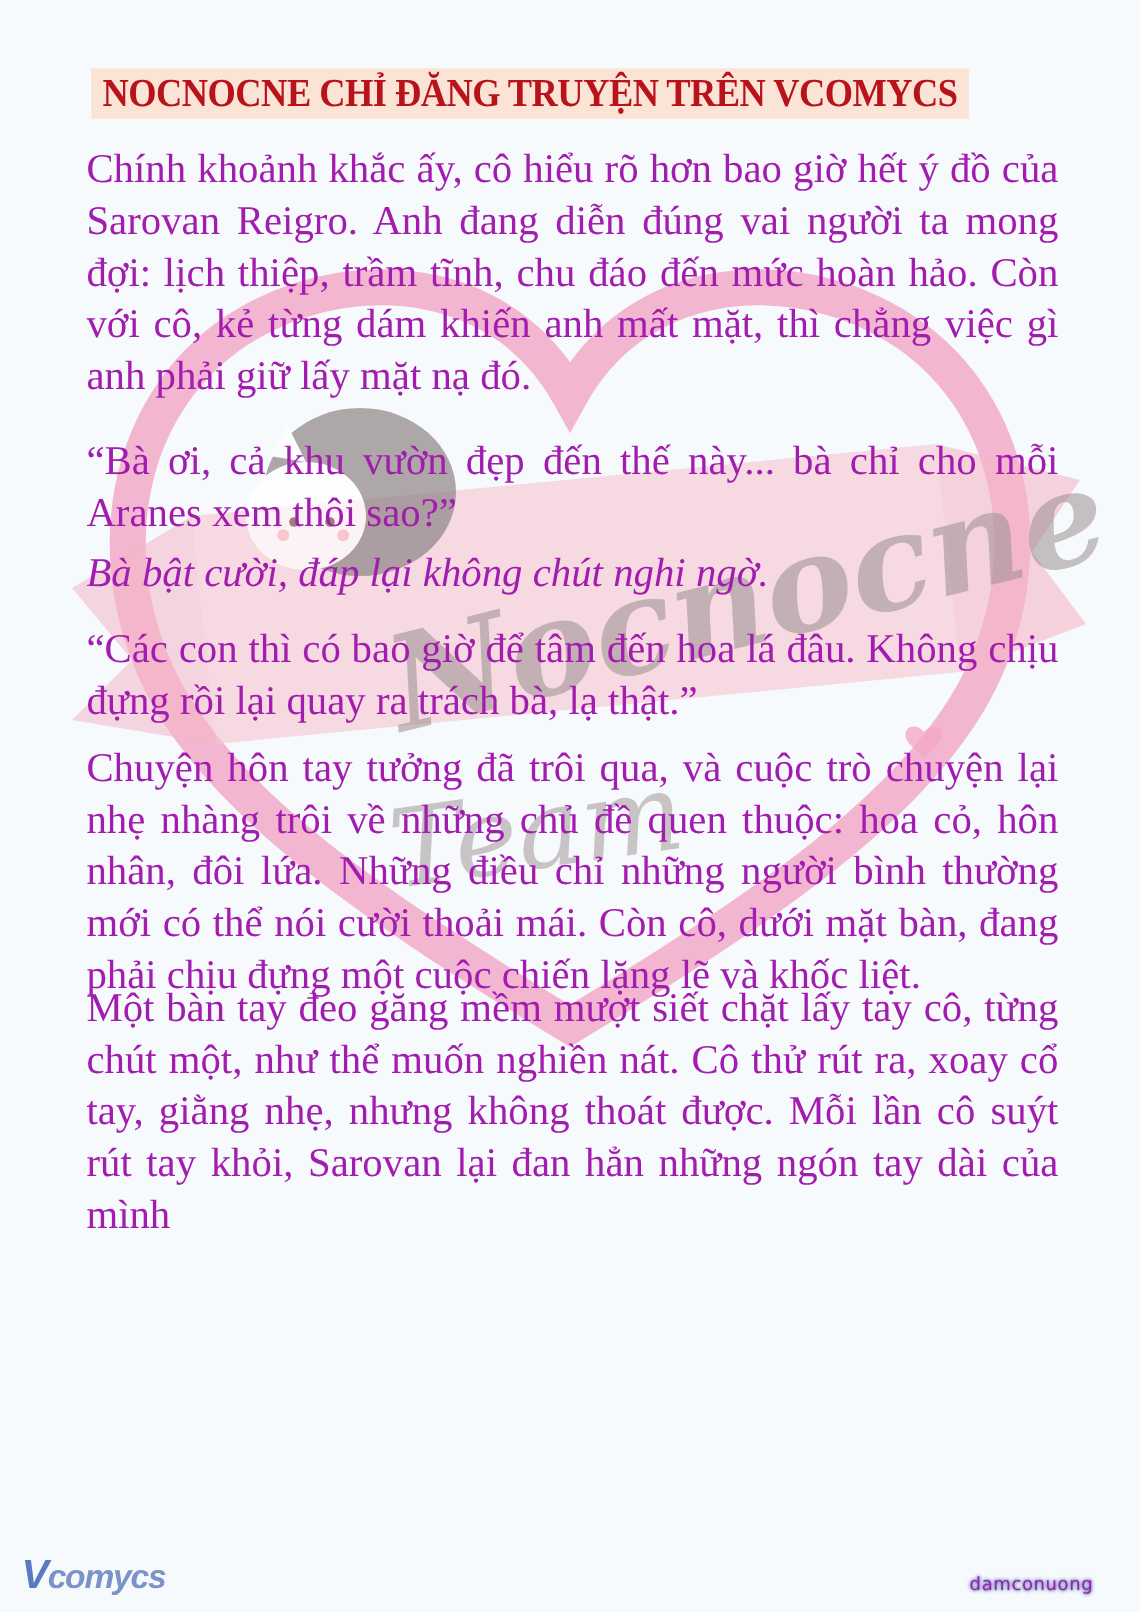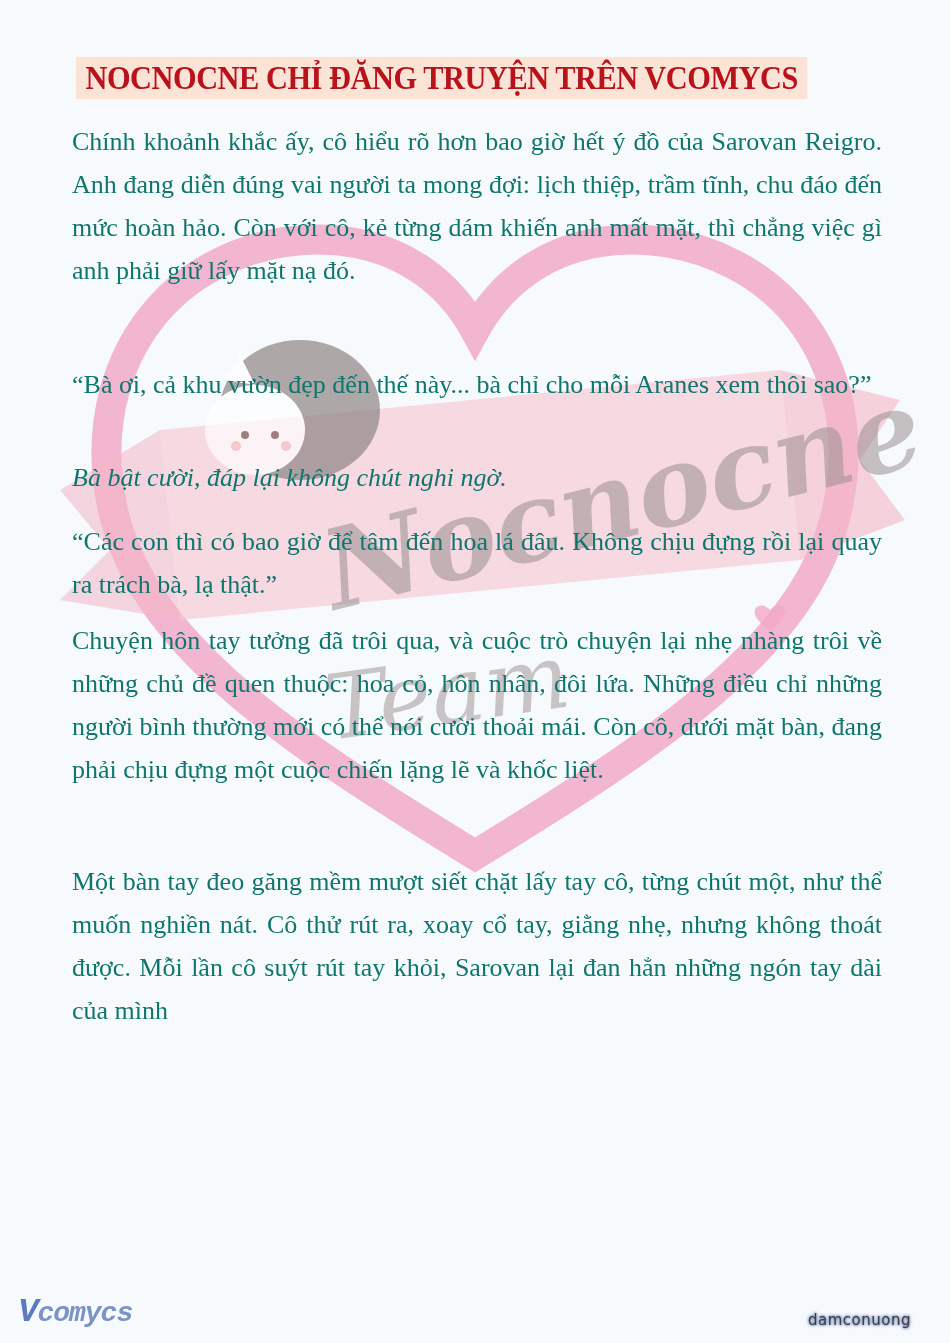--- a/index.html
+++ b/index.html
@@ -12,38 +12,38 @@
   .page { position:relative; z-index:1; }
   .banner-title {
     position:absolute; left:76px; top:57px; width:795px; height:42px;
     background:#fbe3d6;
     color:#b8121b; font-weight:bold; font-size:33px; letter-spacing:-0.5px;
     text-align:center; line-height:42px; white-space:nowrap;
     transform:scaleX(0.92); transform-origin:left center;
   }
   .content { position:absolute; left:72px; top:120px; width:810px; }
   .para {
-    margin:0; color:#0f766e; font-size:26px; line-height:43px;
+    margin:0; color:#a21caf; font-size:34px; line-height:43px;
     text-align:justify; text-align-last:left;
   }
   .p1 { position:absolute; top:0; }
   .p2 { position:absolute; top:243px; }
   .p3 { position:absolute; top:336px;font-style:italic; }
   .p4 { position:absolute; top:400px; }
   .p5 { position:absolute; top:499px; }
-  .p6 { position:absolute; top:740px; }
+  .p6 { position:absolute; top:699px; }
   .footer-logo {
     position:absolute; left:18px; top:1293px; z-index:2;
-    font-family:Liberation Mono, monospace; font-style:italic; font-weight:bold;
+    font-family:Liberation Sans, sans-serif; font-style:italic; font-weight:bold;
     font-size:28px; color:#7b93c8; letter-spacing:-1px;
   }
   .footer-logo .v { color:#5b7bc0; font-size:34px; }
   .footer-mark {
     position:absolute; left:808px; top:1311px; z-index:2;
-    font-family:"DejaVu Sans",sans-serif; font-size:15px; color:#404040;
+    font-family:"DejaVu Sans",sans-serif; font-size:15px; color:#a21caf;
     text-shadow:0 0 2px #6f86b8, 0 0 3px #6f86b8, 0 0 4px #8fa3cf;
     letter-spacing:0.5px;
   }
 </style>
 </head>
 <body>
 
 <svg class="watermark" viewBox="0 0 950 1343" xmlns="http://www.w3.org/2000/svg">
 
   <path d="M475 330 C 420 230, 300 220, 215 265 C 110 320, 80 450, 130 560 C 180 670, 320 760, 475 855 C 630 760, 770 670, 820 560 C 870 450, 840 320, 735 265 C 650 220, 530 230, 475 330 Z" fill="none" stroke="#f2a9c8" stroke-width="30" opacity="0.85"></path>

